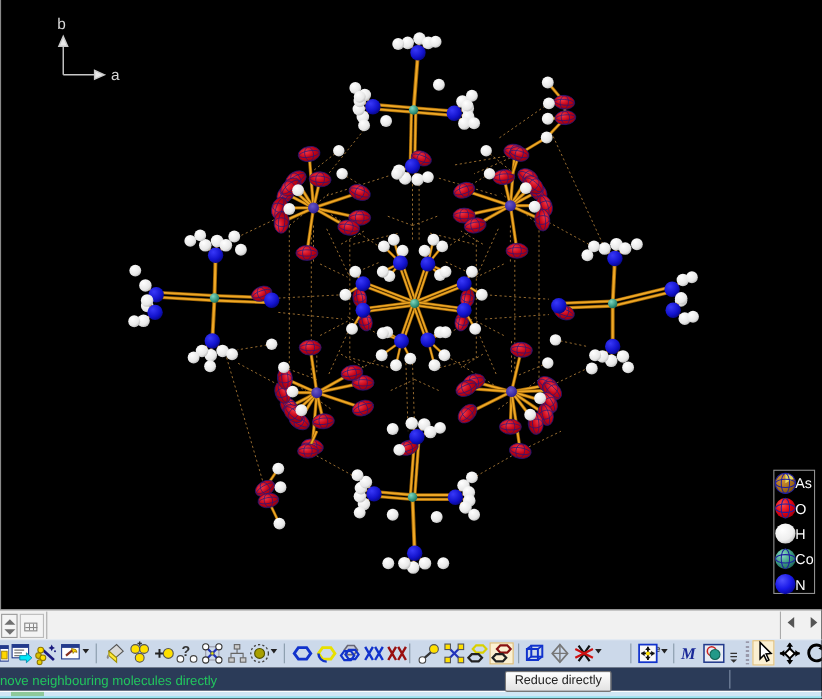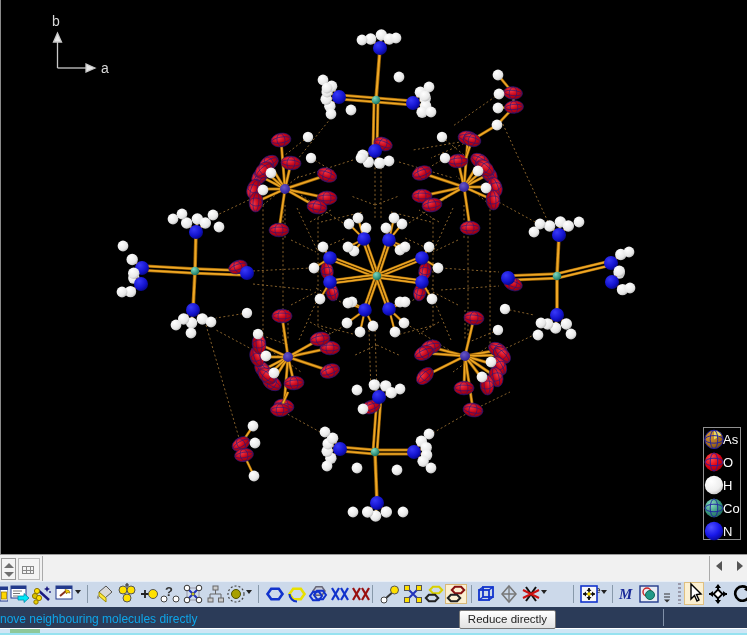--- a/index.html
+++ b/index.html
@@ -1,18 +1,18 @@
 <!DOCTYPE html>
 <html><head><meta charset="utf-8"><style>
 *{margin:0;padding:0;box-sizing:border-box}
 body{width:747px;height:635px;overflow:hidden;background:#000;position:relative;font-family:"Liberation Sans",sans-serif}
 #view{position:absolute;left:0;top:0;width:747px;height:554px;background:#000;border-left:1px solid #8a8a8a}
 #strip{position:absolute;left:0;top:554px;width:747px;height:27px;background:#f1f1f1;border-top:1px solid #999}
 #tbar{position:absolute;left:0;top:581px;width:747px;height:26px;background:#ccd9ea;border-top:1px solid #e8eef6}
-#sbar{position:absolute;left:0;top:607px;width:747px;height:21px;background:#2b3b58;color:#0ea5e9;font-size:12px}
+#sbar{position:absolute;left:0;top:607px;width:747px;height:21px;background:#2b3b58;color:#22c55e;font-size:12px}
 #bot{position:absolute;left:0;top:628px;width:747px;height:7px;background:#cfe6f5}
 </style></head><body>
 <div id="view">
 <svg width="747" height="554" viewBox="0 0 747 554">
 <defs>
 <radialGradient id="gH" cx="0.35" cy="0.3" r="0.9">
           <stop offset="0" stop-color="#ffffff"></stop>
           <stop offset="0.6" stop-color="#e8e8e8"></stop>
           <stop offset="1" stop-color="#9a9a9a"></stop>
         </radialGradient>

